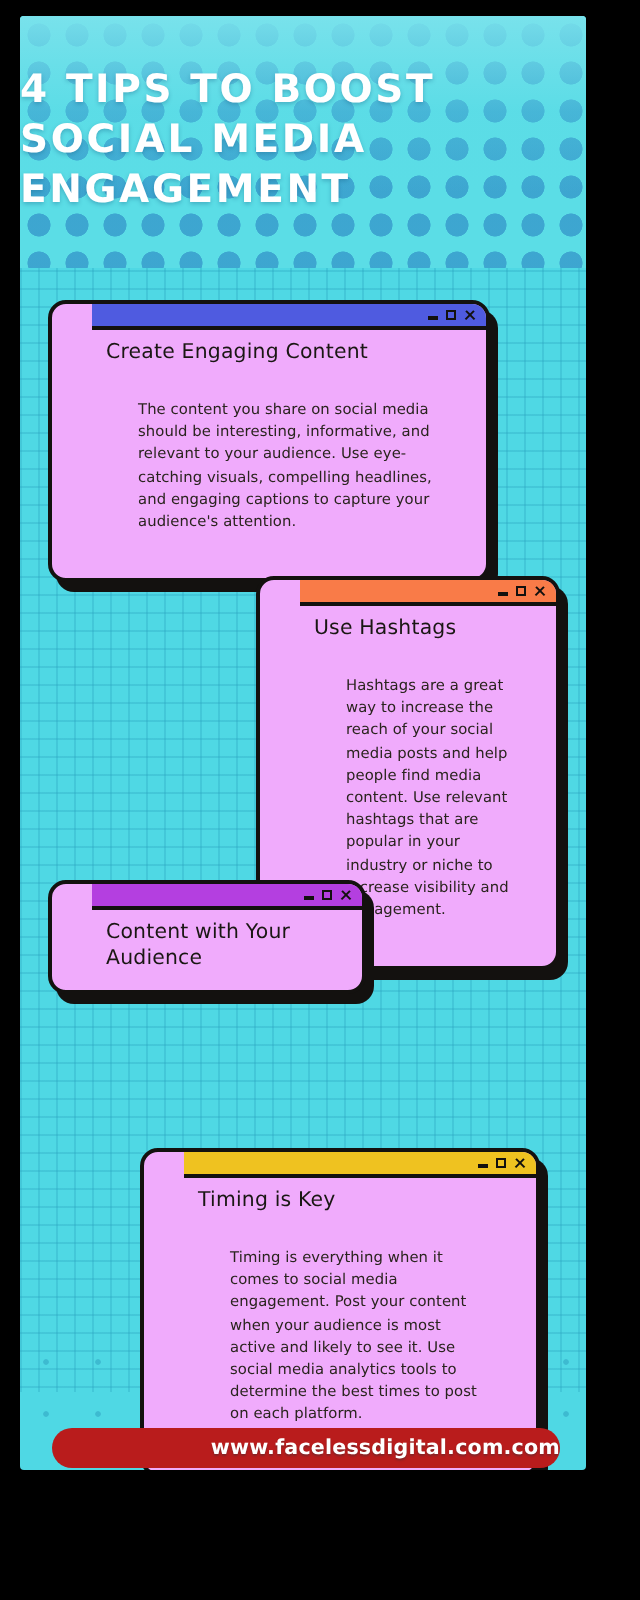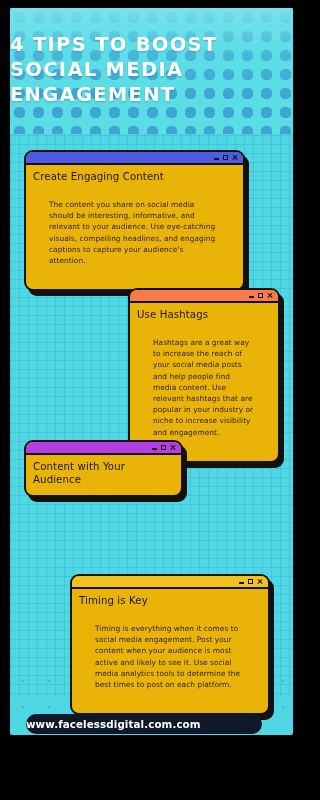--- a/index.html
+++ b/index.html
@@ -64,24 +64,25 @@
     position:absolute;left:0;top:660px;width:283px;height:62px;
     background-image:radial-gradient(circle at 50% 50%, rgba(40,150,185,0.45) 1.2px, rgba(40,150,185,0) 1.6px);
     background-size:26px 26px;
   }
 
   
   .card{
     position:absolute;
     border:2px solid #13110F;
     border-radius:9px;
-    background:#eab308;
+    background:#f0abfc;
     box-shadow:4px 5px 0 0 #13110F;
     overflow:hidden;
     box-sizing:border-box;
+    padding-left:20px;
   }
   .titlebar{
     position:relative;height:13px;width:100%;
     border-bottom:2px solid #13110F;
     display:flex;align-items:center;justify-content:flex-end;
     box-sizing:border-box;padding-right:5px;
   }
   .wbtns{display:flex;align-items:center;gap:4px;}
   .wb{display:block;}
   .wb-min{width:5px;height:1.5px;background:#13110F;margin-top:3px;}
@@ -115,24 +116,24 @@
   }
 
   
   #card-1{left:14px;  top:142px; width:221px;}
   #card-2{left:118px; top:280px; width:152px;}
   #card-3{left:14px;  top:432px; width:159px;}
   #card-4{left:60px;  top:566px; width:200px;}
 
   
   #footer-pill{
-    position:absolute;left:16px;top:706px;width:236px;height:20px;
-    background:#0f172a;
+    position:absolute;left:16px;top:706px;width:254px;height:20px;
+    background:#b91c1c;
     border-radius:11px;
-    display:flex;align-items:center;justify-content:flex-start;
+    display:flex;align-items:center;justify-content:flex-end;
   }
   #footer-text{
     color:#FFFFFF;
     font-family:"DejaVu Sans", sans-serif;
     font-weight:bold;
     font-size:10.3px;
     letter-spacing:0.1px;
     text-shadow:0 1px 1px rgba(0,60,70,0.30);
   }
 </style>

